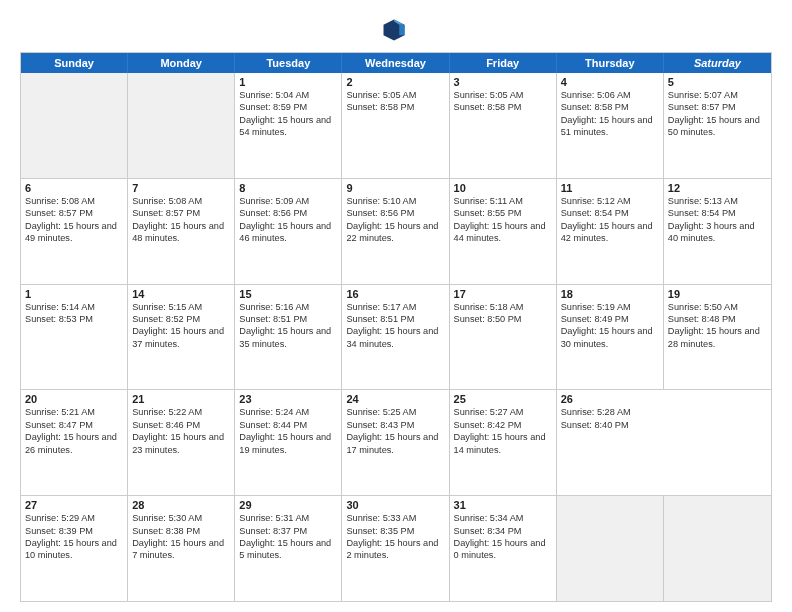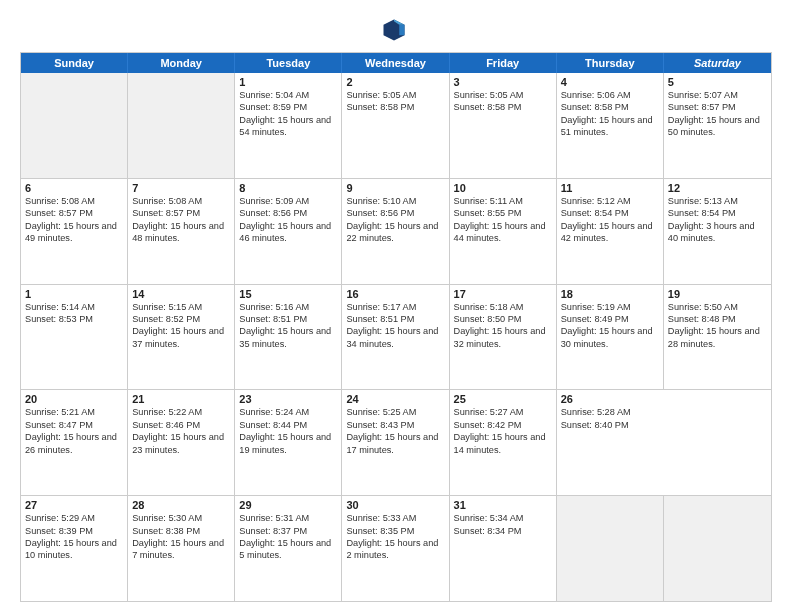--- a/index.html
+++ b/index.html
@@ -243,21 +243,20 @@
           <div class="cal-cell">
             <span class="day-num">16</span>
             <span class="cell-line">Sunrise: 5:17 AM</span>
             <span class="cell-line">Sunset: 8:51 PM</span>
             <span class="cell-line">Daylight: 15 hours and 34 minutes.</span>
           </div>
           <div class="cal-cell">
             <span class="day-num">17</span>
             <span class="cell-line">Sunrise: 5:18 AM</span>
             <span class="cell-line">Sunset: 8:50 PM</span>
-            <span class="cell-line">Daylight: 15 hours and 32 minutes.</span>
           </div>
           <div class="cal-cell">
             <span class="day-num">18</span>
             <span class="cell-line">Sunrise: 5:19 AM</span>
             <span class="cell-line">Sunset: 8:49 PM</span>
             <span class="cell-line">Daylight: 15 hours and 30 minutes.</span>
           </div>
           <div class="cal-cell">
             <span class="day-num">19</span>
             <span class="cell-line">Sunrise: 5:50 AM</span>
@@ -324,19 +323,20 @@
           <div class="cal-cell">
             <span class="day-num">30</span>
             <span class="cell-line">Sunrise: 5:33 AM</span>
             <span class="cell-line">Sunset: 8:35 PM</span>
             <span class="cell-line">Daylight: 15 hours and 2 minutes.</span>
           </div>
           <div class="cal-cell">
             <span class="day-num">31</span>
             <span class="cell-line">Sunrise: 5:34 AM</span>
             <span class="cell-line">Sunset: 8:34 PM</span>
+            <span class="cell-line">Daylight: 15 hours and 0 minutes.</span>
           </div>
           <div class="cal-cell shaded empty"></div>
           <div class="cal-cell shaded empty"></div>
         </div>
       </div>
   </div>
 </div>
 
 </body></html>

